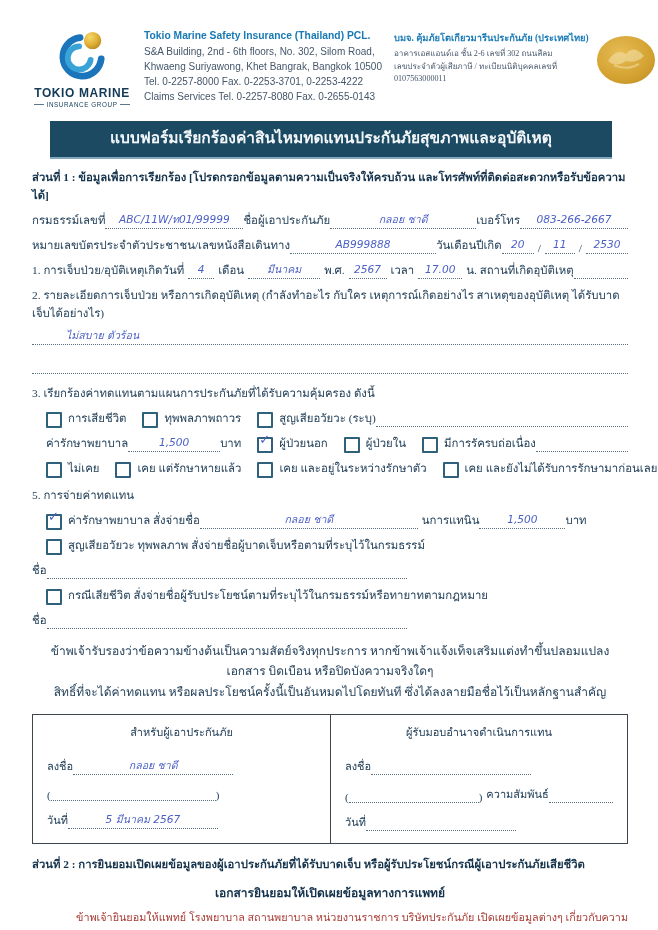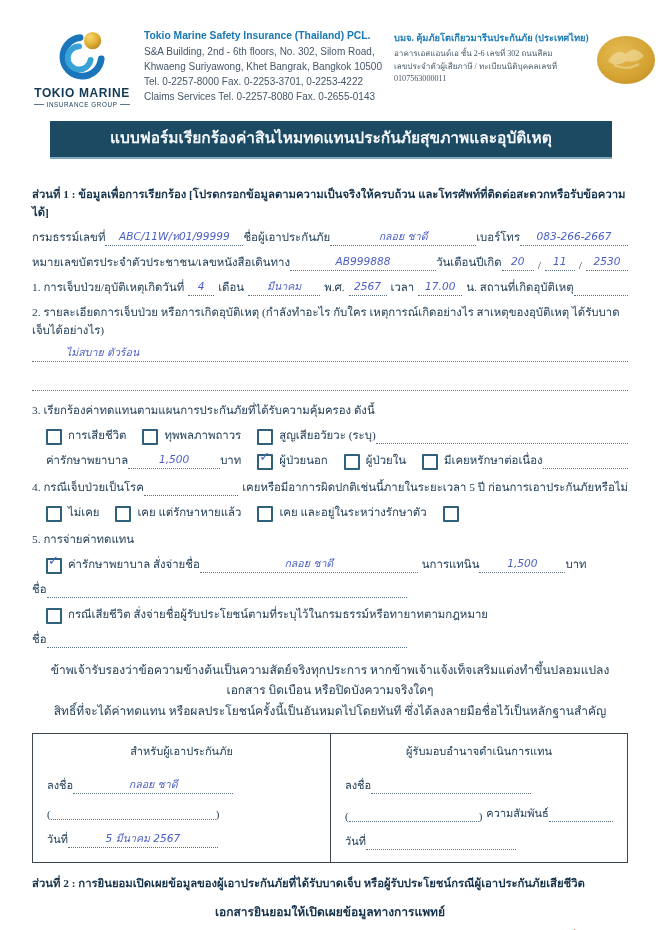--- a/index.html
+++ b/index.html
@@ -27,21 +27,21 @@
   .co-th .co-line{font-size:8.1px;color:#44566a;line-height:1.55;}
   .seal{margin-left:auto;margin-top:4px;}
   
   .titlebar{
     margin:13px 46px 0 50px;background:#1c4a63;color:#f3f7fa;
     text-align:center;font-weight:bold;font-size:15.5px;
     padding:4px 0 7px;border-bottom:2px solid #7fa8bd;
   }
   
   .content{margin:0 30px 0 32px;font-size:11.4px;}
-  .sec-head{font-weight:bold;color:#14324b;font-size:11.3px;margin-top:26px;}
+  .sec-head{font-weight:bold;color:#14324b;font-size:11.3px;margin-top:9px;}
   .frow{display:flex;align-items:flex-end;margin-top:7px;white-space:nowrap;}
   .frow .lbl{flex:0 0 auto;}
   .dl{display:inline-block;border-bottom:1px dotted #59707e;text-align:center;
       height:15px;line-height:15px;vertical-align:bottom;}
   .grow{flex:1 1 auto;}
   .hw{color:#4a5fc4;font-family:"DejaVu Sans",sans-serif;font-style:italic;
       font-size:10.6px;position:relative;top:-1px;white-space:nowrap;}
   .gap4{margin-left:4px;} .gap16{margin-left:16px;}
   .cb{width:12px;height:12px;border:2px solid #2f617d;border-radius:1px;background:#fff;
       display:inline-block;position:relative;flex:0 0 auto;margin-right:6px;top:1px;}
@@ -180,52 +180,52 @@
       <span class="lbl">ค่ารักษาพยาบาล</span>
       <span class="dl" style="width:92px"><span class="hw">1,500</span></span>
       <span class="lbl">บาท</span>
       <span class="cb gap16">
           <span class="mk">✓</span>
         </span>
       <span class="lbl">ผู้ป่วยนอก</span>
       <span class="cb gap16"></span>
       <span class="lbl">ผู้ป่วยใน</span>
       <span class="cb gap16"></span>
-      <span class="lbl">มีเคยหรักษาต่อเนื่อง</span>
-      <span class="dl grow"></span>
-    </div>
-
-    <div class="frow" style="margin-top:9px">
-      <span class="lbl">4. กรณีเจ็บป่วยเป็นโรค</span>
-      <span class="dl" style="width:178px"></span>
-      <span class="lbl gap4">เคยหรือมีอาการผิดปกติเช่นนี้ภายในระยะเวลา 5 ปี ก่อนการเอาประกันภัยหรือไม่</span>
-    </div>
+      <span class="lbl">มีการรัครบถ่อเนื่อง</span>
+      <span class="dl grow"></span>
+    </div>
+
     <div class="frow indent">
       <span class="cb"></span>
       <span class="lbl">ไม่เคย</span>
       <span class="cb gap16"></span>
       <span class="lbl">เคย แต่รักษาหายแล้ว</span>
       <span class="cb gap16"></span>
       <span class="lbl">เคย และอยู่ในระหว่างรักษาตัว</span>
       <span class="cb gap16"></span>
+      <span class="lbl">เคย และยังไม่ได้รับการรักษามาก่อนเลย</span>
     </div>
 
     <div class="frow" style="margin-top:9px">
       <span>5. การจ่ายค่าทดแทน</span>
     </div>
     <div class="frow indent">
       <span class="cb">
           <span class="mk">✓</span>
         </span>
       <span class="lbl">ค่ารักษาพยาบาล สั่งจ่ายชื่อ</span>
       <span class="dl" style="width:218px"><span class="hw">กลอย ชาดี</span></span>
       <span class="lbl gap4">นการแทนิน</span>
       <span class="dl" style="width:86px"><span class="hw">1,500</span></span>
       <span class="lbl">บาท</span>
     </div>
+    <div class="frow indent">
+      <span class="cb"></span>
+      <span class="lbl">สูญเสียอวัยวะ ทุพพลภาพ สั่งจ่ายชื่อผู้บาดเจ็บหรือตามที่ระบุไว้ในกรมธรรม์</span>
+    </div>
     <div class="frow">
       <span class="lbl">ชื่อ</span>
       <span class="dl" style="width:360px"></span>
     </div>
     <div class="frow indent">
       <span class="cb"></span>
       <span class="lbl">กรณีเสียชีวิต สั่งจ่ายชื่อผู้รับประโยชน์ตามที่ระบุไว้ในกรมธรรม์หรือทายาทตามกฎหมาย</span>
     </div>
     <div class="frow">
       <span class="lbl">ชื่อ</span>

